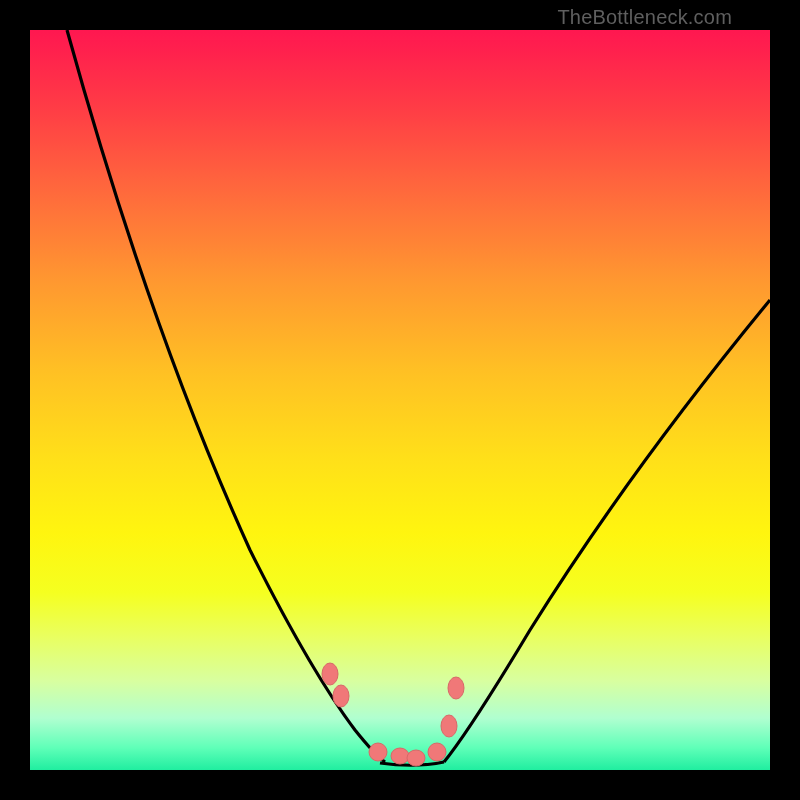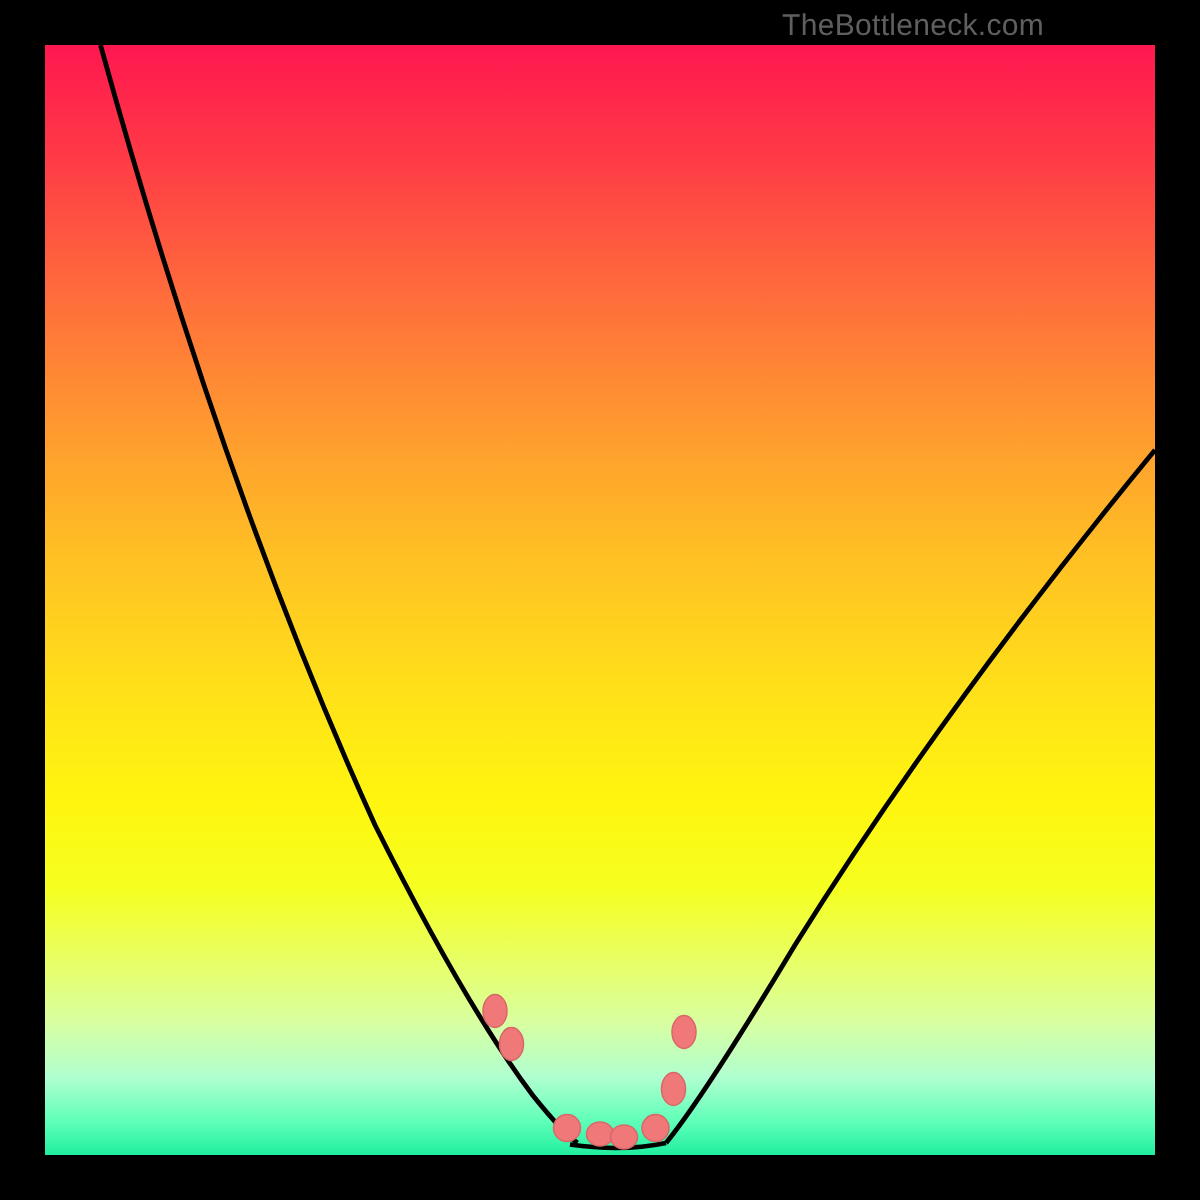--- a/index.html
+++ b/index.html
@@ -10,20 +10,21 @@
     background: #000;
     overflow: hidden;
     font-family: Arial, Helvetica, sans-serif;
   }
   .frame {
     position: absolute;
     top: 0; left: 0;
     width: 708px;
     height: 800px;
     background: #000;
+    padding-left: 36px;
   }
   .plot {
     position: absolute;
     top: 30px;
     left: 30px;
     width: 740px;
     height: 740px;
     overflow: hidden;
   }
   .gradient {

